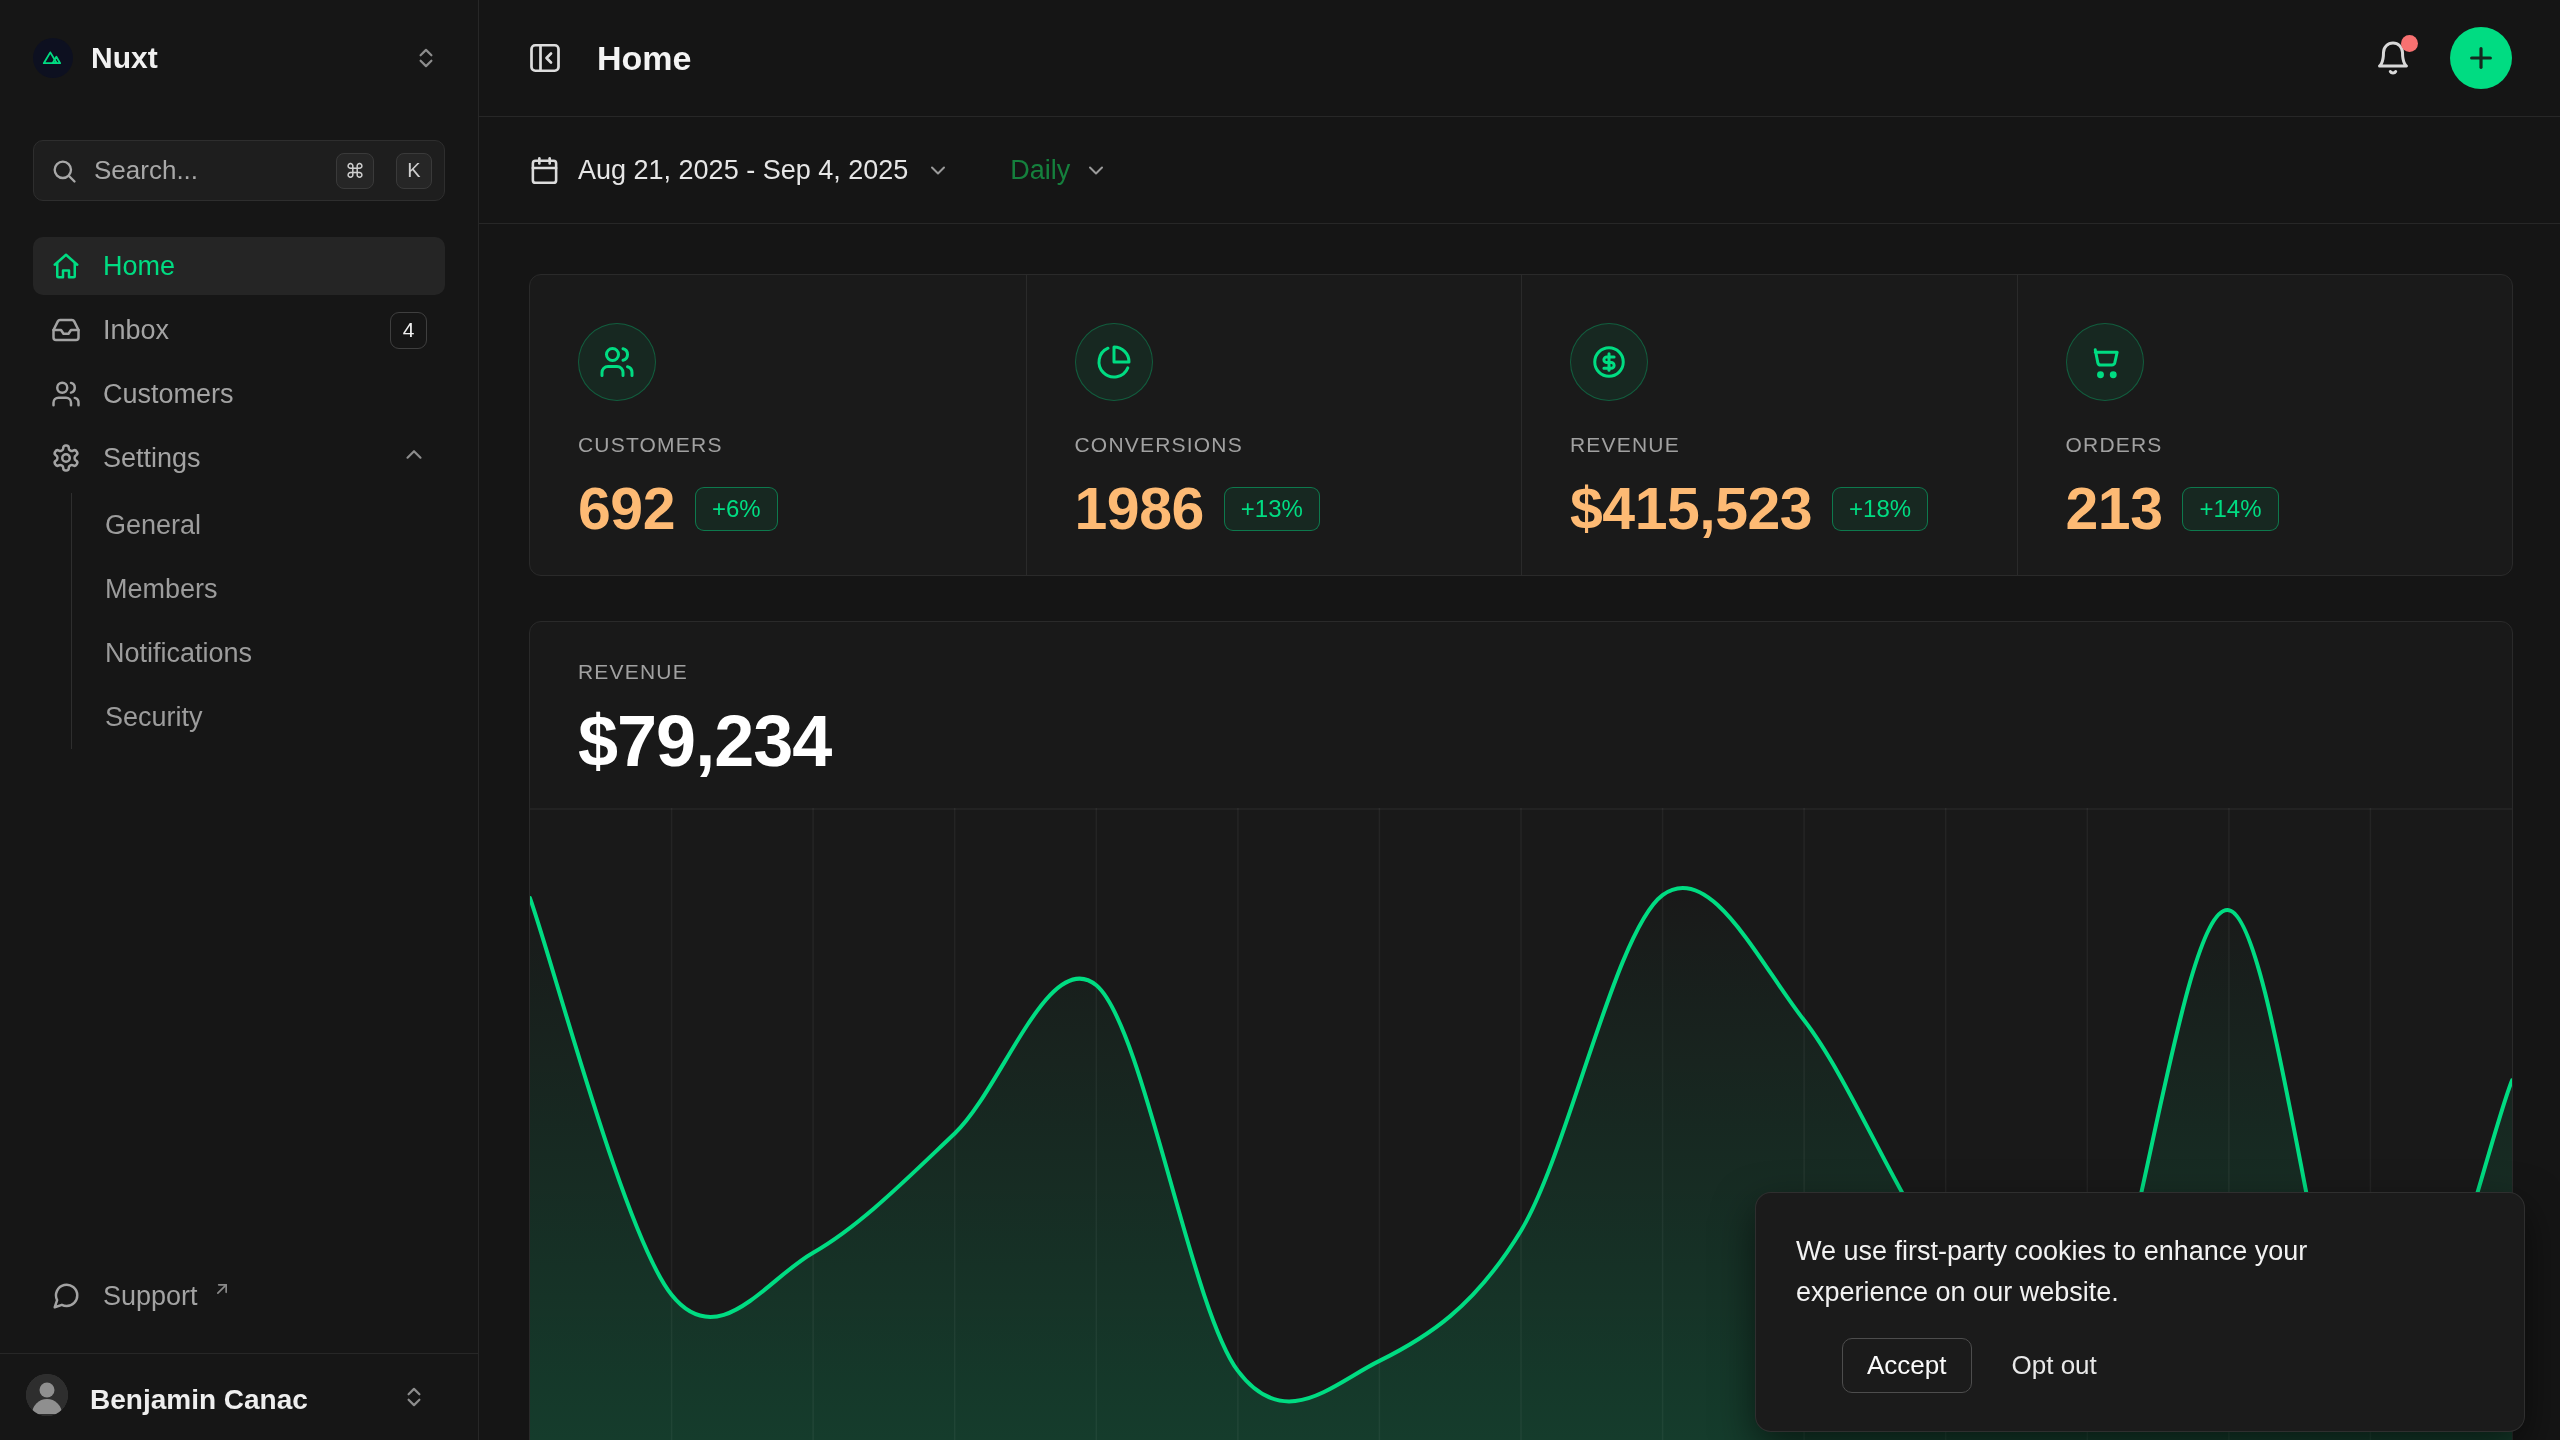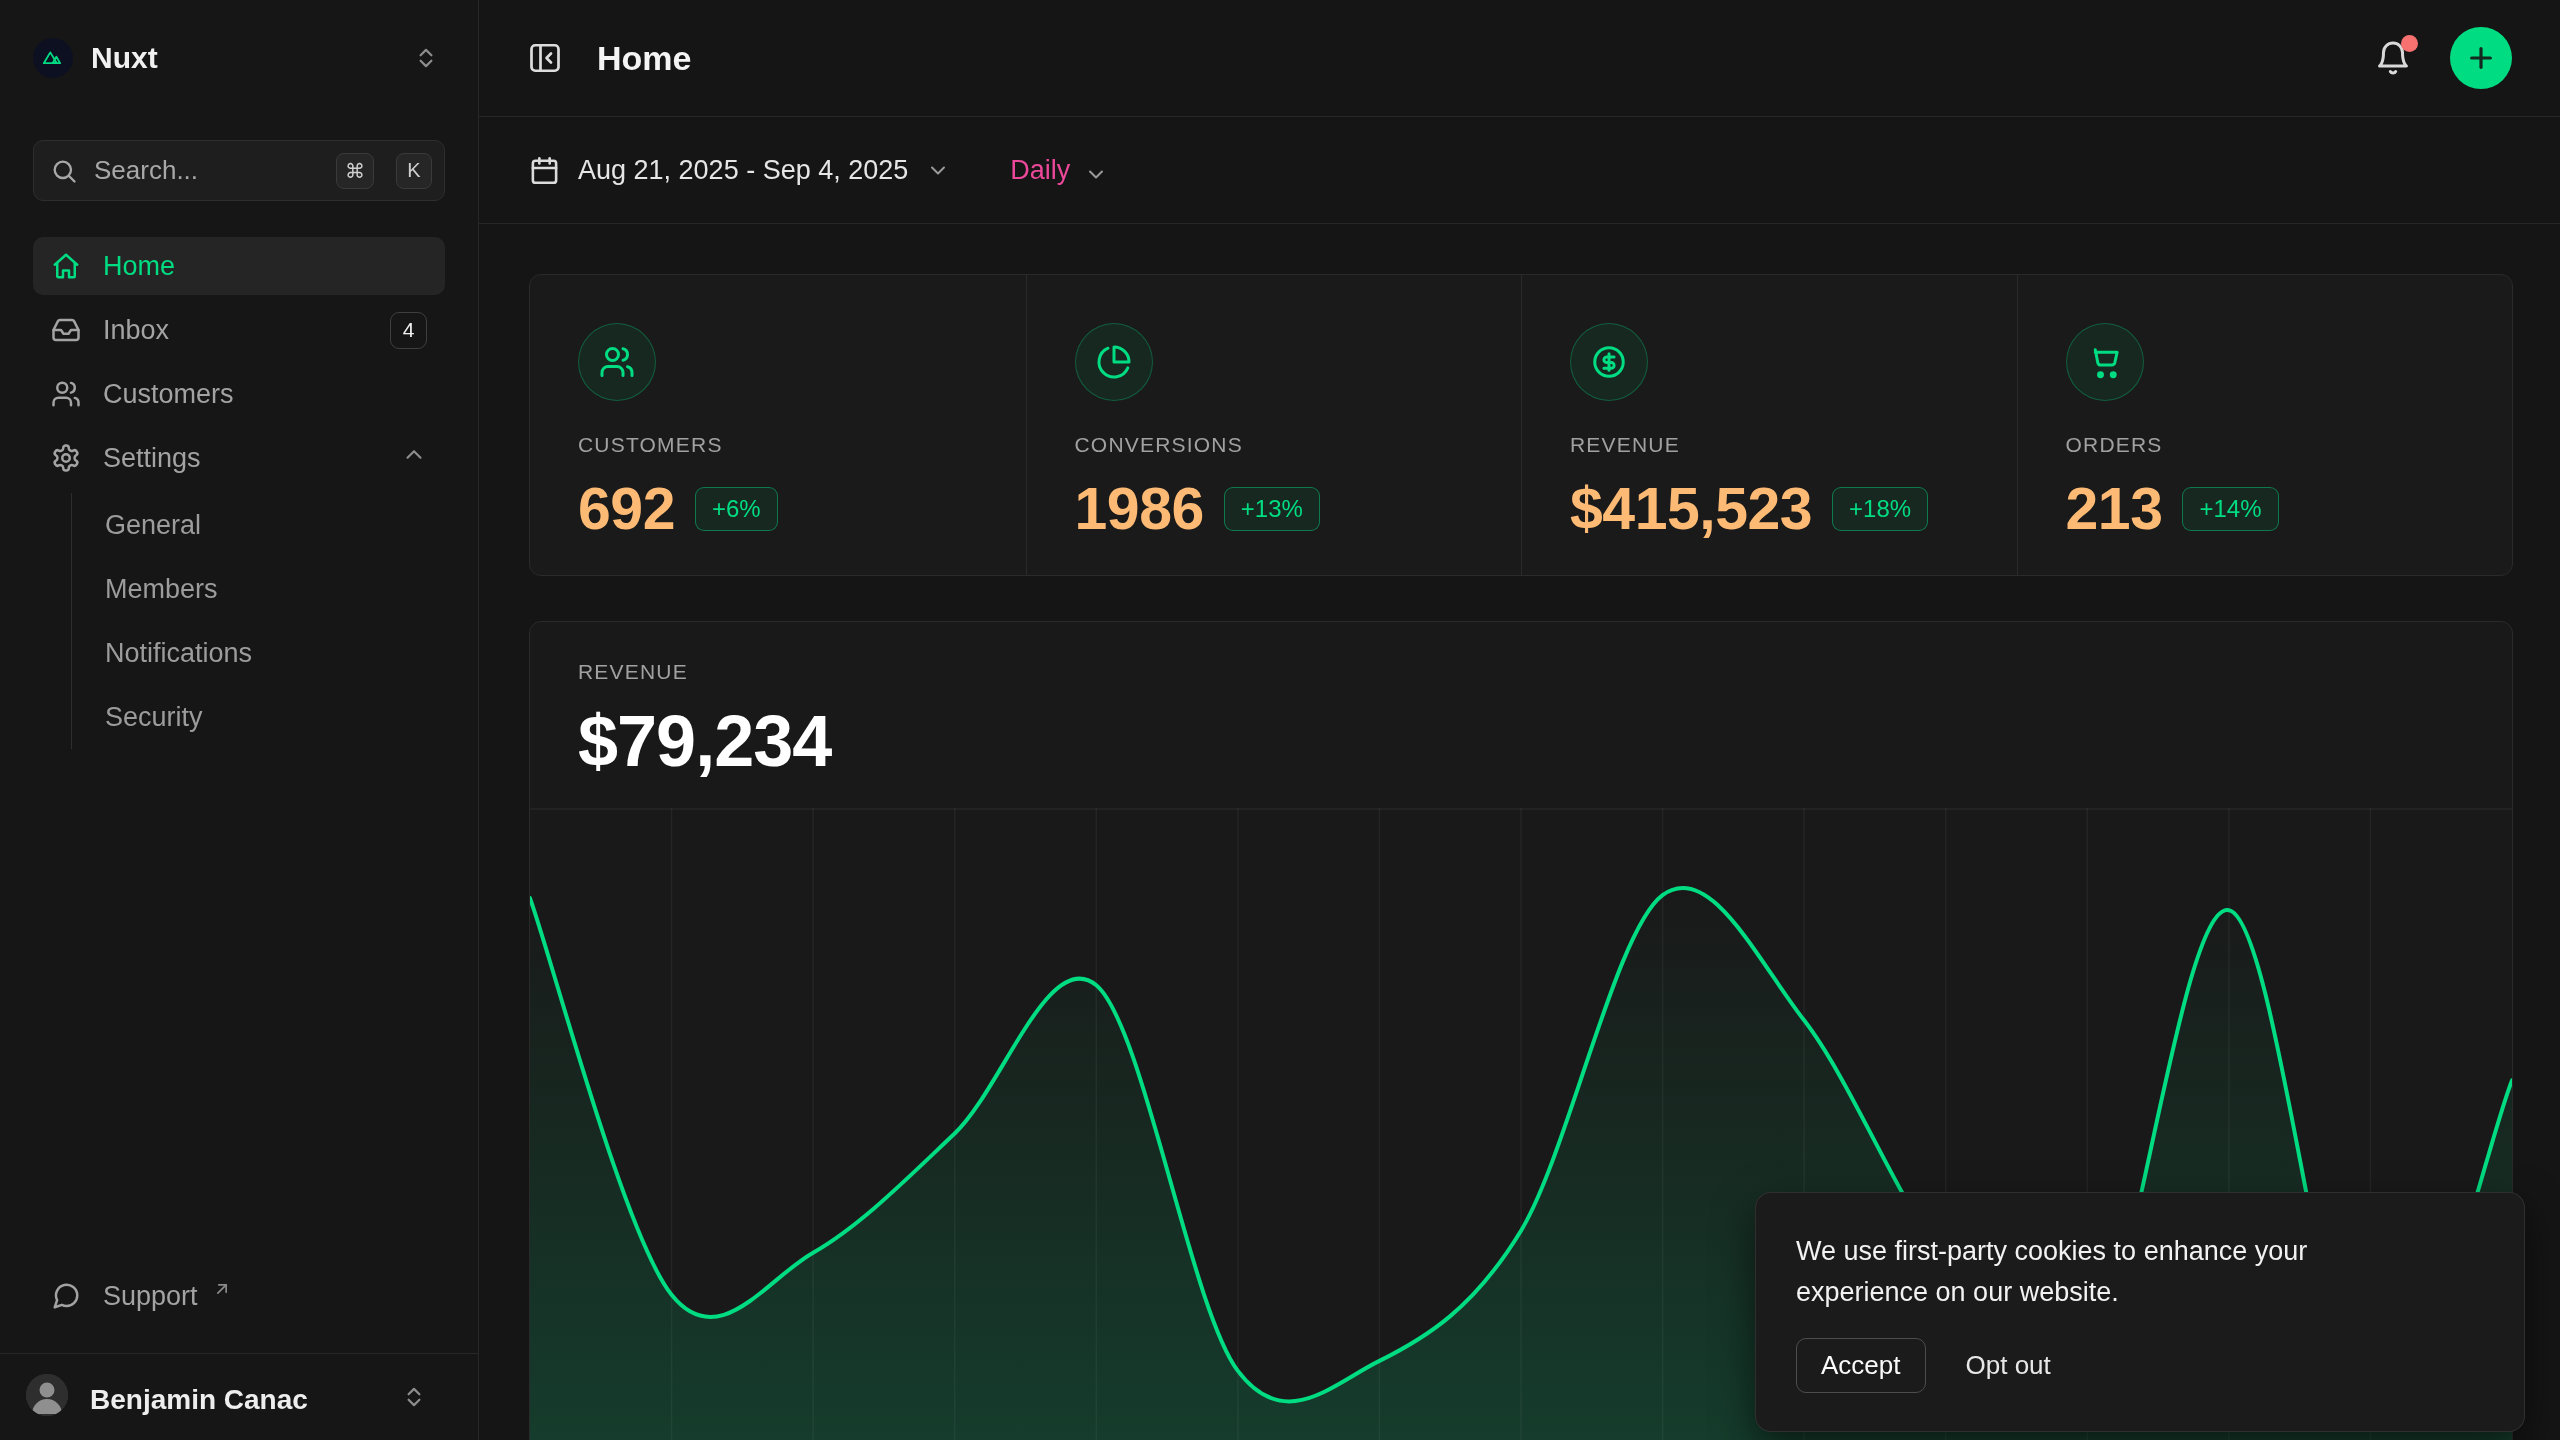--- a/index.html
+++ b/index.html
@@ -83,21 +83,21 @@
   .bell-btn svg { width:38px; height:38px; }
   .bell-dot { position:absolute; top:2px; right:0px; width:17px; height:17px; border-radius:50%; background:var(--notif); }
   .plus-btn { width:62px; height:62px; border-radius:50%; background:var(--accent); margin-left:32px;
     display:flex; align-items:center; justify-content:center; cursor:pointer; border:none; }
   .plus-btn svg { width:32px; height:32px; color:#14291f; }
 
   .filterbar { height:107px; border-bottom:1px solid #272727; display:flex; align-items:center; padding:0 48px; gap:56px; flex:none; }
   .date-btn { display:flex; align-items:center; gap:18px; color:#e6e6e6; font-size:27px; font-weight:500; cursor:pointer; padding:10px 2px; }
   .date-btn svg.cal { width:31px; height:31px; color:#dcdcdc; }
   .chev-down { width:24px; height:24px; color:#9a9a9a; }
-  .period-btn { display:flex; align-items:flex-end; gap:14px; color:#ec4899; font-size:27px; font-weight:500; cursor:pointer; padding:10px 2px; }
+  .period-btn { display:flex; align-items:center; gap:14px; color:#15803d; font-size:27px; font-weight:500; cursor:pointer; padding:10px 2px; }
 
   .content { flex:1 1 auto; padding:50px 47px 0 50px; display:flex; flex-direction:column; overflow:hidden; }
 
   .stats {
     height:302px; flex:none; background:#1a1a1a; border:1px solid #2a2a2a; border-radius:12px;
     display:grid; grid-template-columns:1fr 1fr 1fr 1fr; overflow:hidden;
   }
   .stat { padding:48px 48px 0 48px; border-left:1px solid #2a2a2a; cursor:pointer; }
   .stat:first-child { border-left:none; }
   .stat-icon {
@@ -127,21 +127,21 @@
   
   .cookie-banner {
     position:absolute; left:1755px; top:1192px; width:770px; min-height:217px;
     background:#1b1b1b; border:1px solid rgba(255,255,255,0.09); border-radius:16px;
     box-shadow:0 16px 40px rgba(0,0,0,0.55); padding:38px 40px; z-index:20;
   }
   .cookie-text { font-size:27px; line-height:1.5; color:#f2f2f2; max-width:650px; }
   .cookie-actions { margin-top:26px; display:flex; align-items:center; gap:40px; }
   .cookie-accept {
     font-family:inherit; font-size:26px; color:#fafafa; background:transparent;
-    border:1px solid #4d4d4d; border-radius:10px; padding:11px 24px; cursor:pointer;
+    border:1px solid #4d4d4d; border-radius:10px; padding:11px 24px; cursor:pointer;margin-left:46px;
   }
   .cookie-optout { font-size:26px; color:#e8e8e8; cursor:pointer; background:none; border:none; font-family:inherit; }
 </style>
 </head>
 <body>
 
 <div class="app">
 
   <aside class="sidebar">
 

